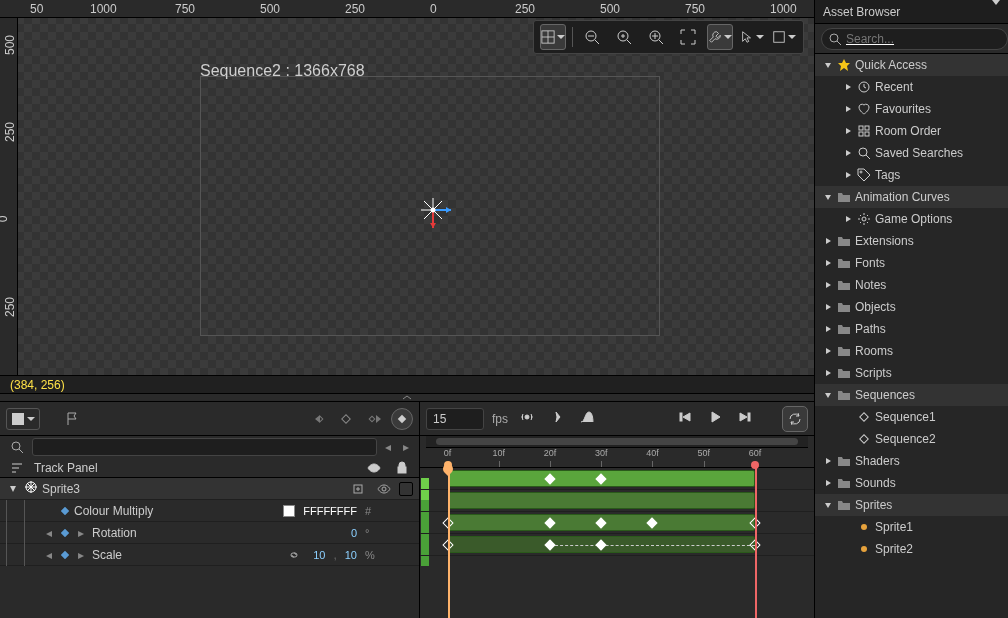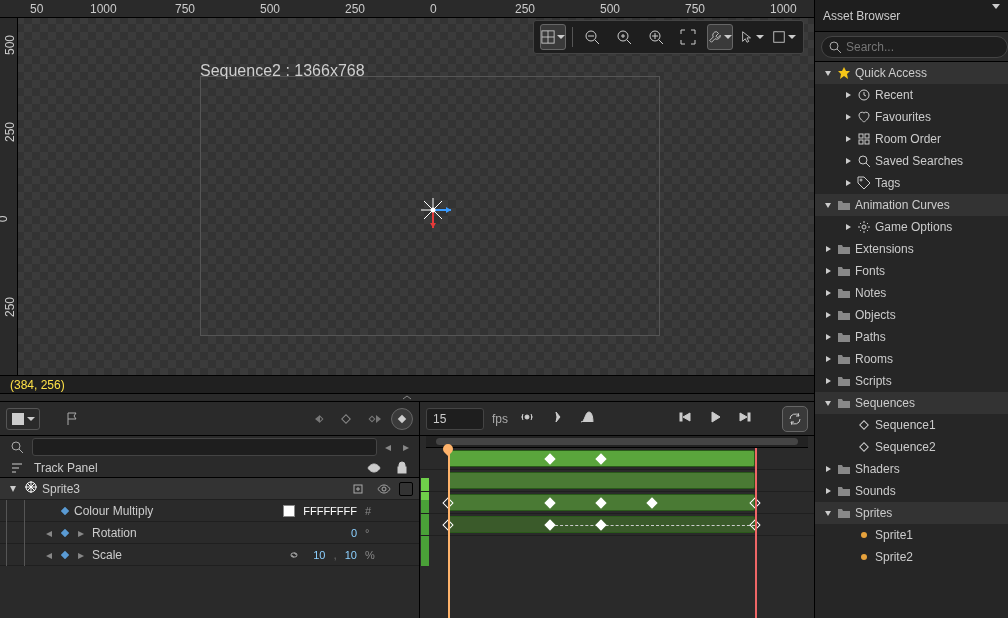--- a/index.html
+++ b/index.html
@@ -86,26 +86,26 @@
 .clip.darker{ background:#3a5a2a; }
 .kf { position:absolute; top:50%; width:8px; height:8px; background:#fff; transform:translate(-50%,-50%) rotate(45deg);}
 .kf.hollow{ background:transparent; border:1px solid #fff;}
 .dash-line{ position:absolute; top:50%; height:0; border-top:1px dashed #ccc; }
 .playline{position:absolute; top:0; bottom:0; width:2px; background:#ffb36b;}
 .playhead{position:absolute; top:-4px; width:10px; height:10px; background:#ffb36b; border-radius:50% 50% 50% 0; transform:translateX(-50%) rotate(-45deg);}
 .colstrip{position:absolute; right:-10px; top:0; width:8px;}
 .colstrip div{height:22px;}
 
 
-.ab-title { height:32px; background:#1e1e1e; border-bottom:1px solid #000; display:flex; align-items:center; padding:0 8px; gap:6px; font-size:13px; color:#ddd; }
+.ab-title { height:24px; background:#1e1e1e; border-bottom:1px solid #000; display:flex; align-items:center; padding:0 8px; gap:6px; font-size:13px; color:#ddd; }
 .ab-title .spacer{flex:1}
 .ab-title .chev::after{content:'';border-left:4px solid transparent;border-right:4px solid transparent;border-top:5px solid #ccc;}
 .ab-search { height:30px; display:flex; align-items:center; gap:6px; padding:0 6px; border-bottom:1px solid #000; background:#2a2a2a;}
 .ab-search .wrap{flex:1; height:22px; background:#1e1e1e; border:1px solid #444; border-radius:11px; display:flex; align-items:center; padding:0 6px; gap:4px;}
-.ab-search input{flex:1; background:transparent; border:none; outline:none; color:#fde047;}
+.ab-search input{flex:1; background:transparent; border:none; outline:none; color:#ffffff;text-decoration:underline;}
 .ab-search svg{width:14px;height:14px;stroke:#aaa;fill:none;}
 .ab-tree { flex:1; overflow:hidden; }
 .ab-row { height:22px; display:flex; align-items:center; gap:4px; padding-right:4px; }
 .ab-row svg.chev{width:10px;height:10px;fill:#ccc;}
 .ab-row svg.ic{width:14px;height:14px;}
 .ab-row .pad{display:inline-block;}
 .ab-row.sel { background:#3d6aa8; }
 .ab-row.hl { background:#333; }
 .ab-row .lbl{white-space:nowrap;}
 .folder-ic{fill:#888;}
@@ -423,20 +423,38 @@
               <svg width="16" height="16" viewBox="0 0 16 16" fill="none" stroke="#ccc">
                 <path d="M3 8a5 5 0 019-3M13 8a5 5 0 01-9 3"></path>
                 <polyline points="11,2 12,5 9,5"></polyline>
                 <polyline points="5,14 4,11 7,11"></polyline>
               </svg>
             </div>
         </div>
         <div class="tl-scroll">
             <div class="thumb"></div>
           </div>
+        <div class="tl-ruler">
+            <span class="lbl" style="left: 7%;">0f</span>
+            <div class="tick" style="left: 7%;"></div>
+            <span class="lbl" style="left: 20%;">10f</span>
+            <div class="tick" style="left: 20%;"></div>
+            <span class="lbl" style="left: 33%;">20f</span>
+            <div class="tick" style="left: 33%;"></div>
+            <span class="lbl" style="left: 46%;">30f</span>
+            <div class="tick" style="left: 46%;"></div>
+            <span class="lbl" style="left: 59%;">40f</span>
+            <div class="tick" style="left: 59%;"></div>
+            <span class="lbl" style="left: 72%;">50f</span>
+            <div class="tick" style="left: 72%;"></div>
+            <span class="lbl" style="left: 85%;">60f</span>
+            <div class="tick" style="left: 85%;"></div>
+            <div class="handle" style="left: calc(7% - 4px); background: rgb(255, 179, 107);"></div>
+            <div class="handle" style="left: calc(85% - 4px); background: rgb(238, 102, 102);"></div>
+          </div>
         <div class="tl-tracks">
           <div class="tl-lane">
             <div class="clip solid" style="left:7%;right:15%"></div>
             <div class="kf" style="left:33%"></div>
               <div class="kf" style="left:46%"></div>
           </div>
           <div class="tl-lane">
             <div class="clip dim" style="left:7%;right:15%"></div>
           </div>
           <div class="tl-lane">

